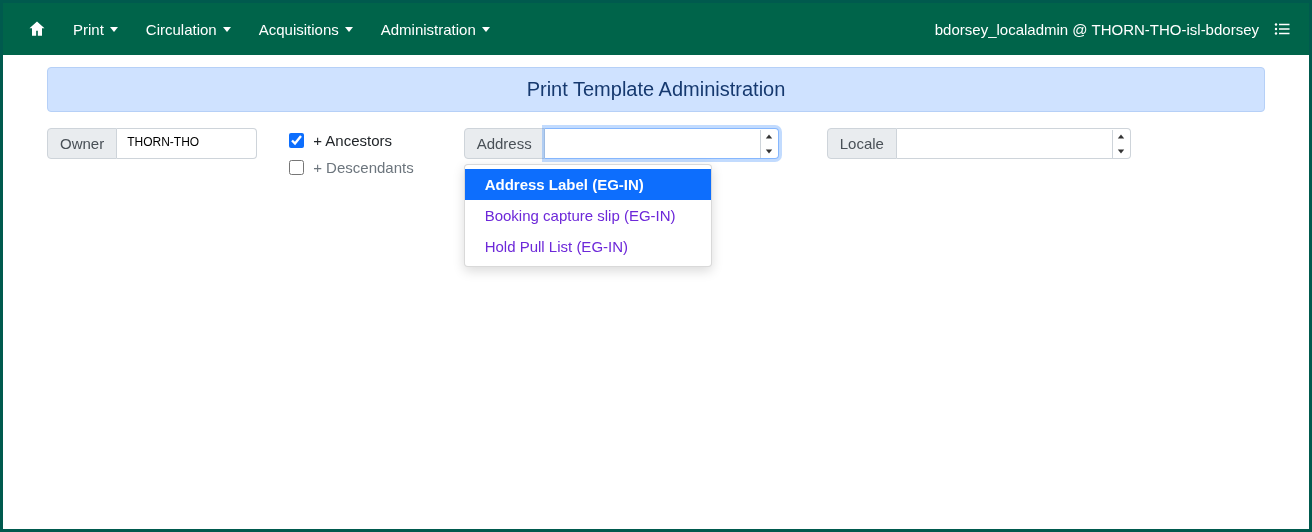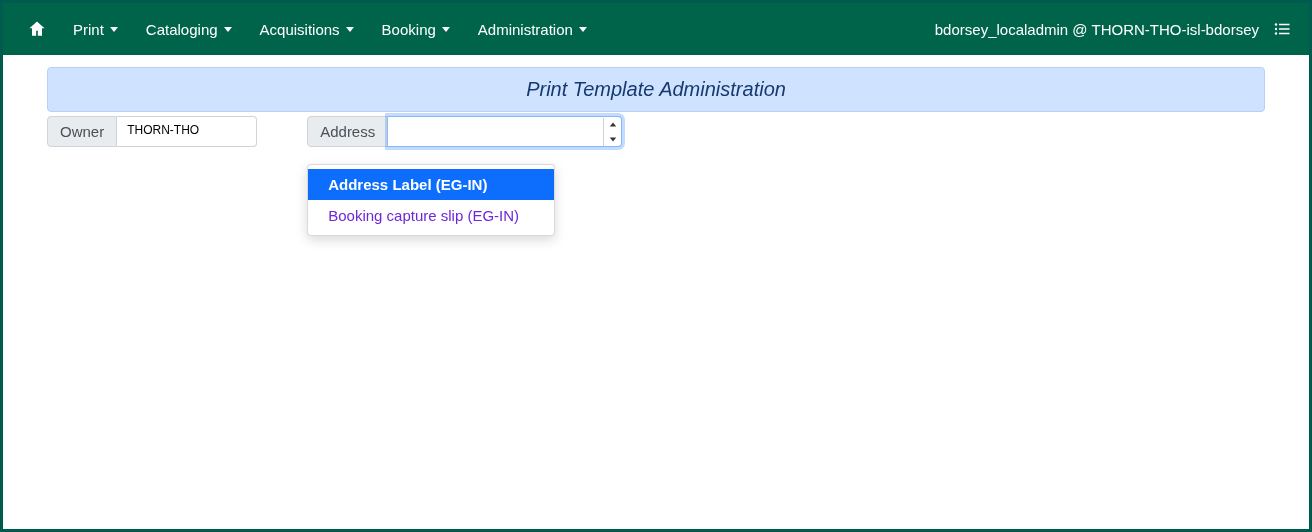--- a/index.html
+++ b/index.html
@@ -63,29 +63,28 @@
     background:#cfe2ff;
     color:#1e3a8a;
     color:#1f3d7a;
     color:#1a3e7a;
     color:#1c3d7e;
     text-align:center;
     font-size:20px;
     padding:10px 0;
     border-radius:4px;
     border:1px solid #b6d0f7;
-    font-style:italic;
   }
   .page-title { color:#16396f; }
 
   .filters-row {
     display:flex;
     align-items:flex-start;
     gap:0;
-    margin-top:4px;
+    margin-top:16px;
   }
   .group { display:flex; align-items:stretch; }
   .addon {
     background:#e9ecef;
     border:1px solid #ced4da;
     color:#495057;
     padding:6px 12px;
     display:flex; align-items:center;
     border-radius:4px 0 0 4px;
     font-size:15px;
@@ -137,21 +136,21 @@
   .check input { width:15px; height:15px; accent-color:#0d6efd; }
   .check.disabled { color:#6c757d; }
   .check.disabled input { accent-color:#adb5bd; }
 
   .sp1 { width:50px; }
   .sp2 { width:48px; }
 
   
   .dropdown {
     position:absolute;
-    top:48px; left:0;
+    top:36px; left:0;
     width:248px;
     background:#fff;
     border:1px solid rgba(0,0,0,.15);
     border-radius:4px;
     box-shadow:0 4px 12px rgba(0,0,0,.15);
     padding:4px 0;
     z-index:10;
   }
   .dropdown .option {
     padding:7px 20px;
@@ -180,29 +179,25 @@
           <svg viewBox="0 0 24 24">
               <path d="M12 3l9 8h-3v9h-5v-6H11v6H6v-9H3z"></path>
             </svg>
         </span>
       </div>
       <div class="nav-item">
         <span>Print</span>
         <span class="caret"></span>
       </div>
       <div class="nav-item">
-        <span>Cataloging</span>
+        <span>Circulation</span>
         <span class="caret"></span>
       </div>
       <div class="nav-item">
         <span>Acquisitions</span>
-        <span class="caret"></span>
-      </div>
-      <div class="nav-item">
-        <span>Booking</span>
         <span class="caret"></span>
       </div>
       <div class="nav-item">
         <span>Administration</span>
         <span class="caret"></span>
       </div>
     </div>
     <div class="nav-right">
       <span class="user-info">bdorsey_localadmin @ THORN-THO-isl-bdorsey</span>
       <span class="list-icon">
@@ -221,20 +216,30 @@
   <div class="content">
     <div class="page-title">Print Template Administration</div>
 
     <div class="filters-row">
 
       <div class="group">
         <div class="addon">Owner</div>
         <div class="input"><span>THORN-THO</span></div>
       </div>
 
+      <div class="checks">
+        <label class="check">
+          <input type="checkbox" checked="" style="">
+          <span>+ Ancestors</span>
+        </label>
+        <label class="check disabled">
+          <input type="checkbox" style="">
+          <span>+ Descendants</span>
+        </label>
+      </div>
 
       <div class="sp1"></div>
 
       <div class="group combo-wrap">
         <div class="addon">Address</div>
         <div class="combo focus" style="min-width:180px;">
           <input type="text" value="" style="">
           <div class="stepper">
             <div class="arrow">
                 <svg viewBox="0 0 10 10">
@@ -245,21 +250,40 @@
                 <svg viewBox="0 0 10 10">
                   <path d="M5 8L1 3h8z"></path>
                 </svg>
               </div>
           </div>
         </div>
 
         <div class="dropdown">
           <div class="option active">Address Label (EG-IN)</div>
           <div class="option">Booking capture slip (EG-IN)</div>
+          <div class="option">Hold Pull List (EG-IN)</div>
         </div>
       </div>
 
       <div class="sp2"></div>
 
+      <div class="group">
+        <div class="addon">Locale</div>
+        <div class="combo" style="min-width:176px;">
+          <input type="text" value="" style="">
+          <div class="stepper">
+            <div class="arrow">
+                <svg viewBox="0 0 10 10">
+                  <path d="M5 2l4 5H1z"></path>
+                </svg>
+              </div>
+            <div class="arrow">
+                <svg viewBox="0 0 10 10">
+                  <path d="M5 8L1 3h8z"></path>
+                </svg>
+              </div>
+          </div>
+        </div>
+      </div>
 
     </div>
   </div>
 </div>
 
 </body></html>

